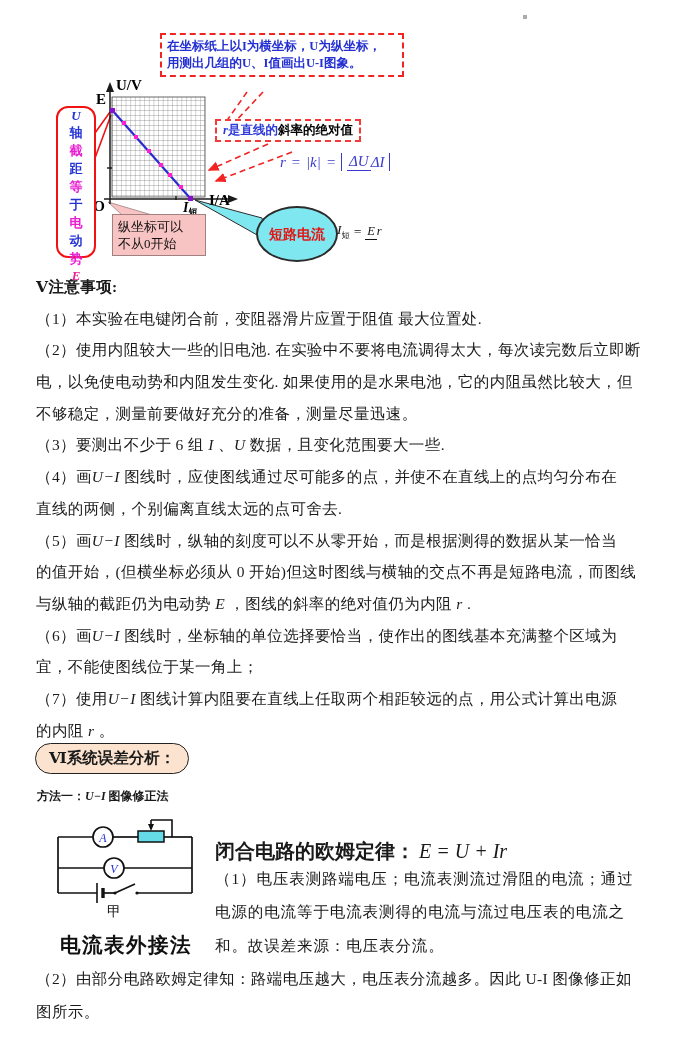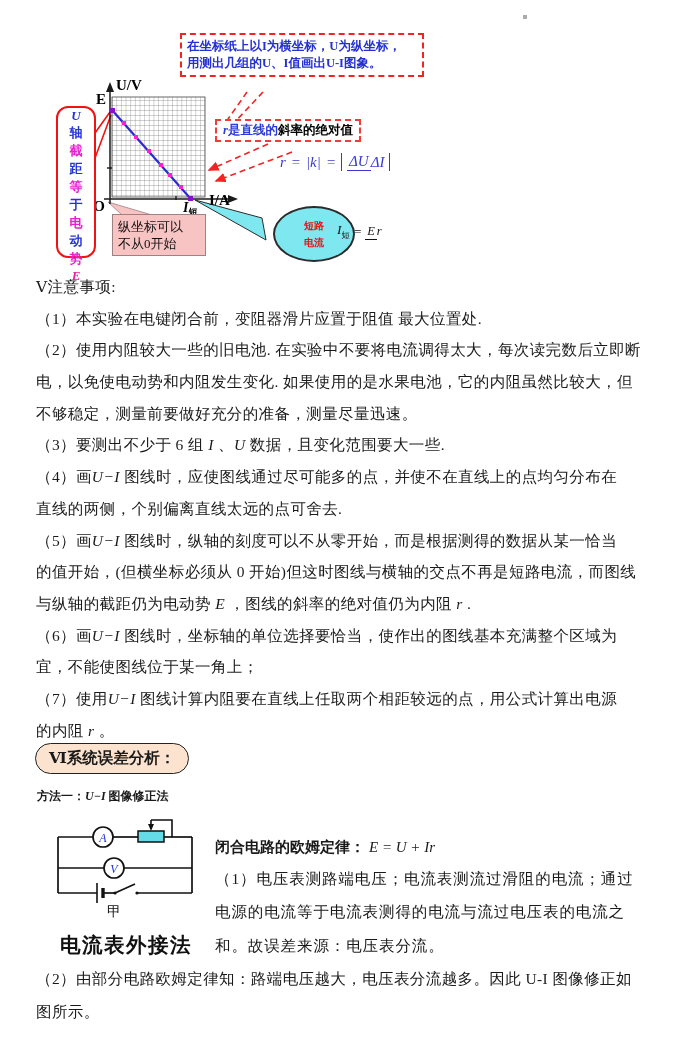--- a/index.html
+++ b/index.html
@@ -1,56 +1,56 @@
 <!DOCTYPE html>
 <html><head>
 <meta charset="utf-8">
 <style>
   html,body{margin:0;padding:0;background:#fff;}
   .page{position:relative;width:687px;height:1051px;background:#fff;overflow:hidden;
         font-family:"Liberation Serif","DejaVu Serif",serif;color:#1a1a1a;}
   .abs{position:absolute;}
   .var{font-style:italic;font-family:"Liberation Serif","DejaVu Serif",serif;}
   
-  .top-note{left:180px;top:33px;width:230px;padding:3px 5px;border:2px dashed #f22323;
+  .top-note{left:160px;top:33px;width:230px;padding:3px 5px;border:2px dashed #f22323;
             color:#2430d2;font-weight:bold;font-size:12.5px;line-height:17px;white-space:nowrap;}
   .slope-note{left:215px;top:119px;padding:1px 6px;border:2px dashed #f23a3a;background:#fff;
               font-weight:bold;font-size:12.5px;white-space:nowrap;}
   .slope-note .r{color:#2f3bd8;font-style:italic;}
   .slope-note .mid{color:#2f3bd8;text-align:right;}
   .slope-note .tail{color:#000000;}
   .yint-box{left:56px;top:106px;width:36px;height:148px;border:2.5px solid #f21212;border-radius:12px;
             display:flex;flex-direction:column;align-items:center;justify-content:space-evenly;
             font-size:13px;font-weight:bold;background:#fff;}
   .c-b{color:#2433d6;} .c-m{color:#e81fd0;}
   .c-bv{color:#2433d6;font-style:italic;} .c-mv{color:#f01f9c;font-style:italic;}
   .pink-note{left:112px;top:214px;width:82px;padding:3px 5px;background:#f8c3c3;border:1px solid #a08080;
              font-size:13px;line-height:17px;color:#111;}
-  .sc-ellipse{left:273px;top:206px;width:78px;height:52px;border:2px solid #2b2b2b;border-radius:50%;
-              background:#7fe7ef;display:flex;flex-direction:column;align-items:center;justify-content:center;
-              color:#e31515;font-weight:bold;font-size:10px;line-height:17px;}
+  .sc-ellipse{left:256px;top:206px;width:78px;height:52px;border:2px solid #2b2b2b;border-radius:50%;
+              background:#7fe7ef;display:flex;align-items:center;justify-content:center;
+              color:#e31515;font-weight:bold;font-size:14px;line-height:17px;}
   .slope-formula{left:280px;top:153px;color:#3a3acc;font-style:italic;font-size:15px;
                  display:flex;align-items:center;gap:5px;}
   .slope-formula .absbar{border-left:1.5px solid #3a3acc;border-right:1.5px solid #3a3acc;padding:0 5px;}
   .frac{display:flex;flex-direction:row;align-items:center;}
   .frac .num{border-bottom:1.3px solid currentColor;padding:0 2px;}
   .isc-formula{left:337px;top:222px;color:#111;font-style:italic;font-size:13.5px;
                display:flex;align-items:center;gap:3px;}
   .isc-formula .frac{font-size:12.5px;}
   sub.sm{font-size:8.5px;}
   .dot-artifact{left:523px;top:15px;width:4px;height:4px;background:#a9aca9;}
   
   .notes{left:36px;top:271px;width:624px;font-size:15.5px;letter-spacing:0.4px;}
   .notes .tline{height:31.7px;line-height:31.7px;white-space:nowrap;}
-  .notes-heading{height:31.7px;line-height:31.7px;font-weight:normal;font-size:15.5px;}
+  .notes-heading{height:31.7px;line-height:31.7px;font-weight:bold;font-size:15.5px;}
   .pill{left:35px;top:743px;padding:4px 13px;border:1.6px solid #222;border-radius:17px;
         background:#fbe3cf;font-weight:bold;font-size:15.5px;}
   .method-heading{left:37px;top:788px;font-weight:bold;font-size:12px;}
   
-  .ohm-line{left:215px;top:838px;font-size:15px;white-space:nowrap;}
+  .ohm-line{left:215px;top:838px;font-size:20px;white-space:nowrap;}
   .ohm-line .pref{font-weight:bold;}
   .ohm-line .fml{font-style:italic;margin-left:4px;}
   .an-p1{left:215px;top:862px;width:445px;font-size:15.5px;letter-spacing:0.9px;}
   .an-p1 .tline{height:33.3px;line-height:33.3px;white-space:nowrap;}
   .an-p2{left:36px;top:962px;width:624px;font-size:15.5px;letter-spacing:0.4px;}
   .an-p2 .tline{height:33px;line-height:33px;white-space:nowrap;}
   .circuit-caption{left:60px;top:931px;font-size:20.5px;font-weight:bold;letter-spacing:1.5px;color:#111;text-align:right;}
   svg text{font-family:"Liberation Serif","DejaVu Serif",serif;}
 </style>
 </head>

